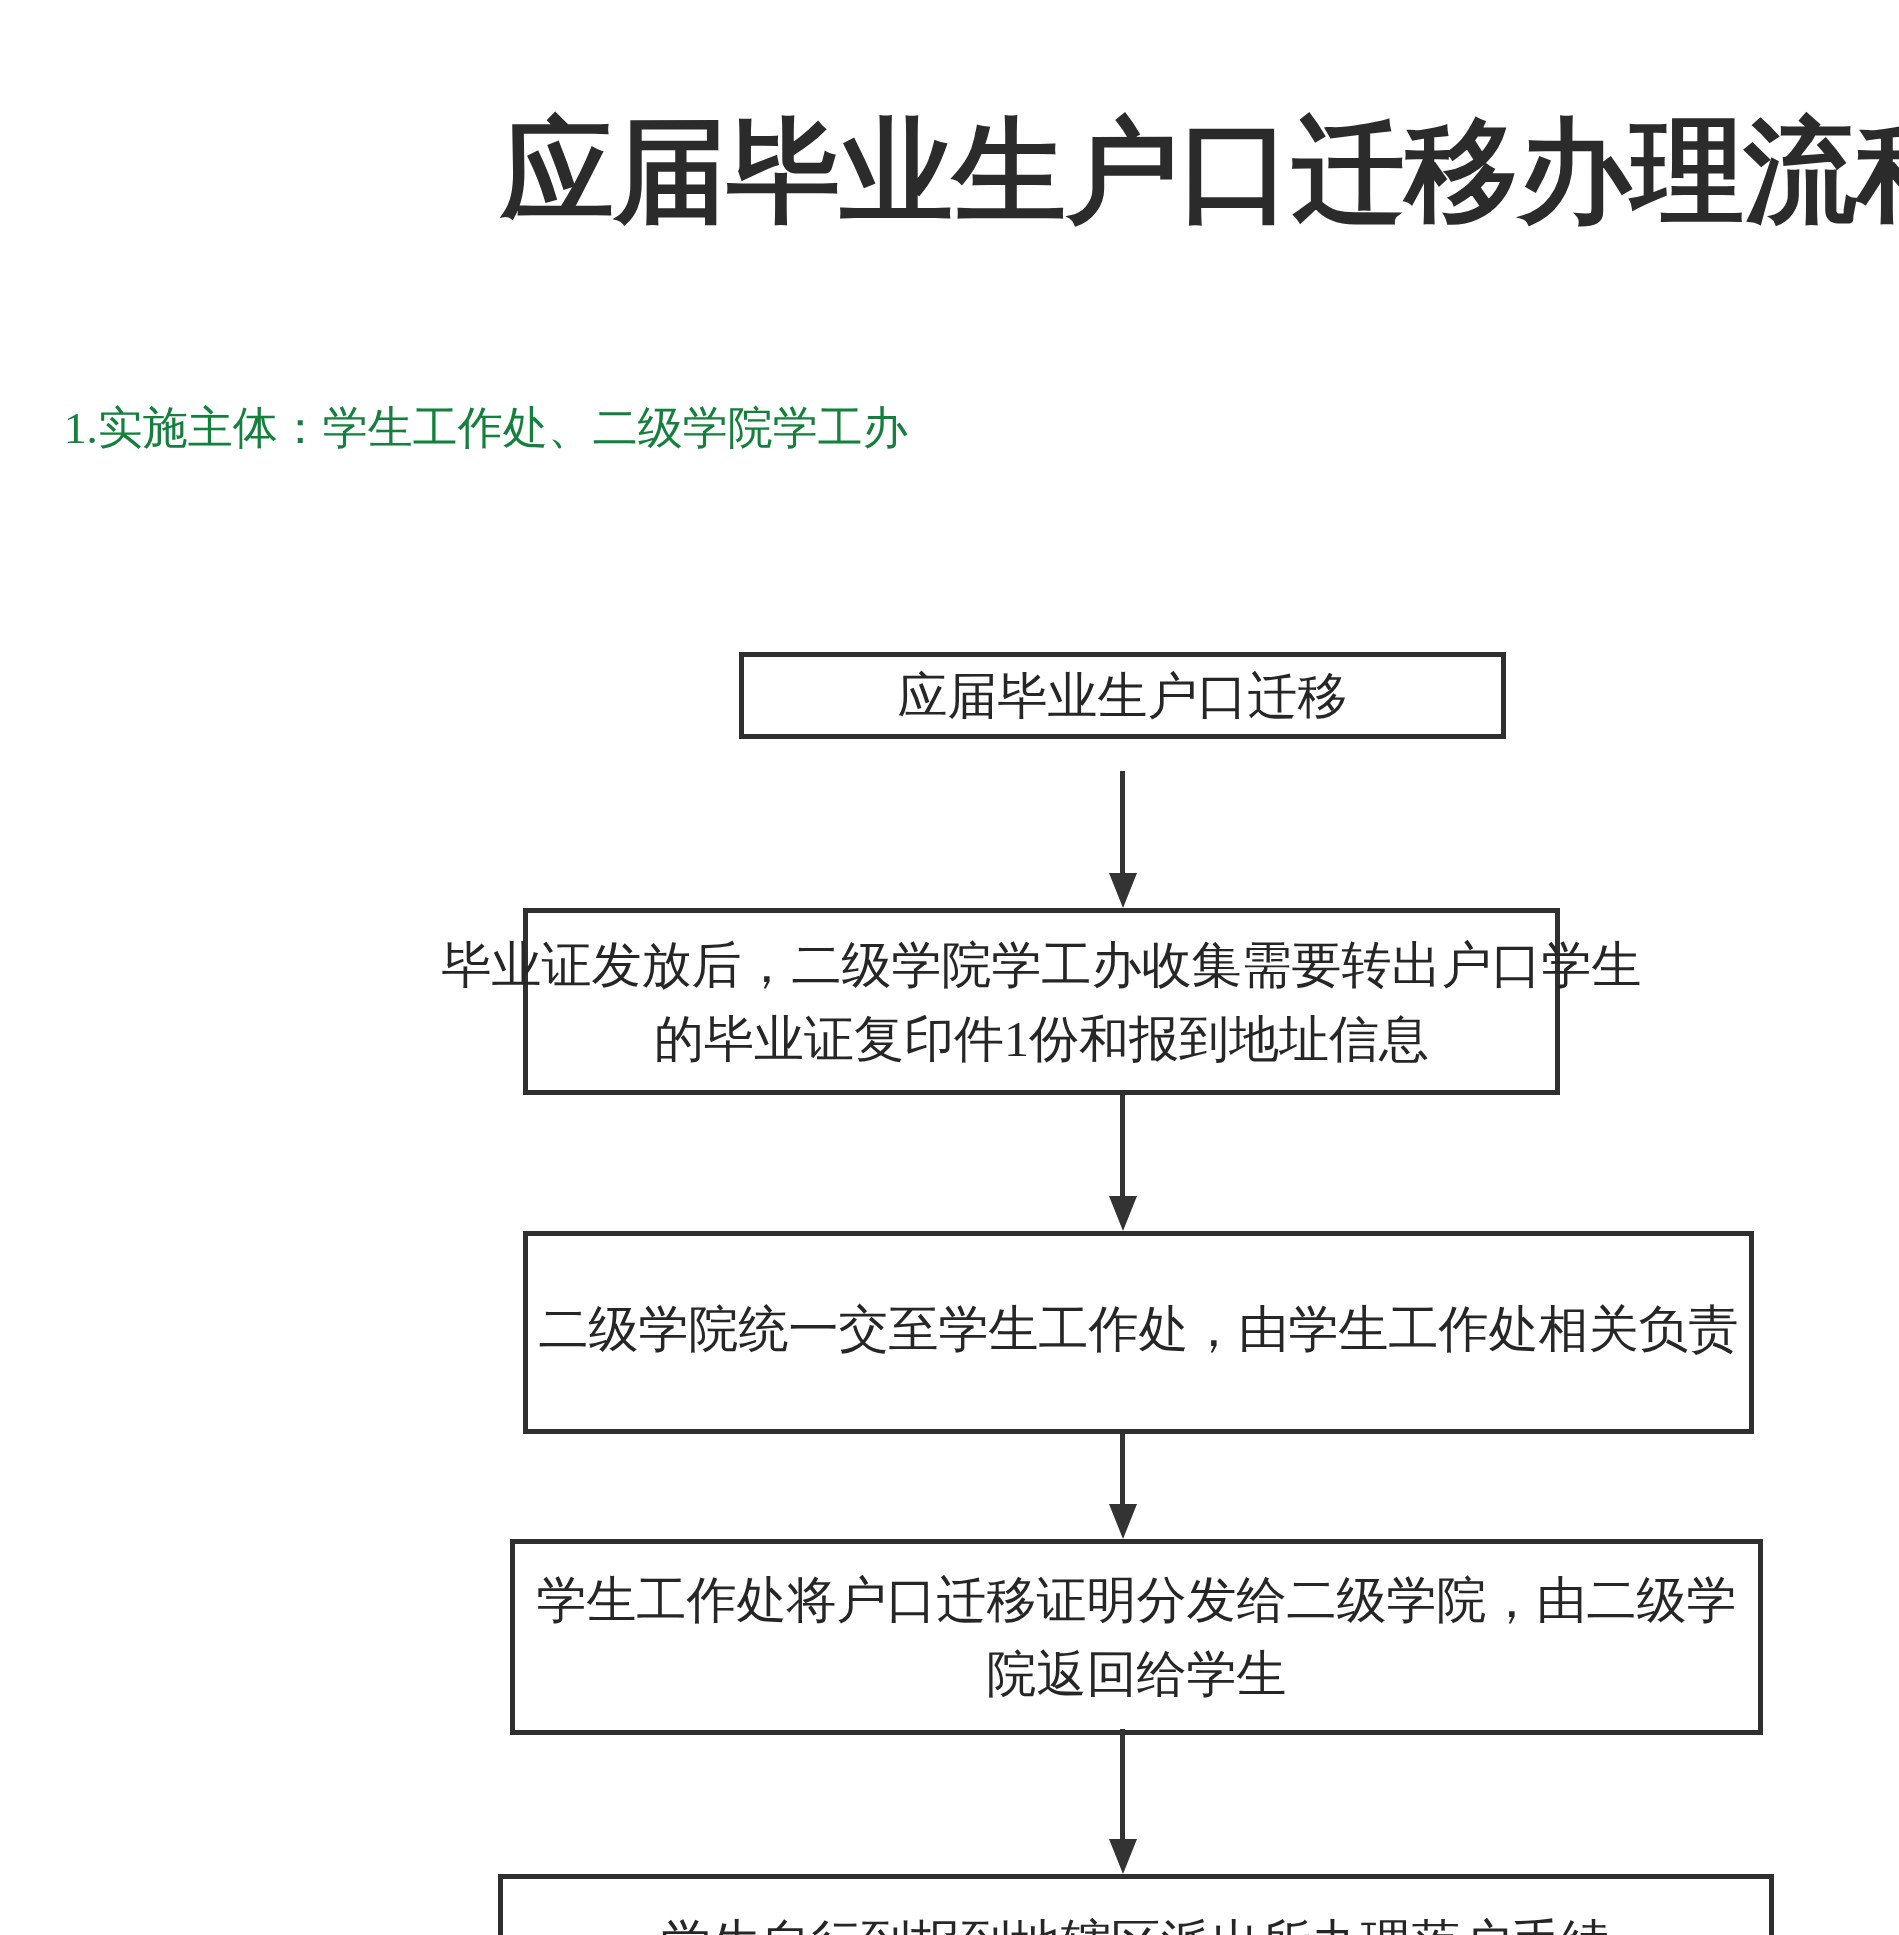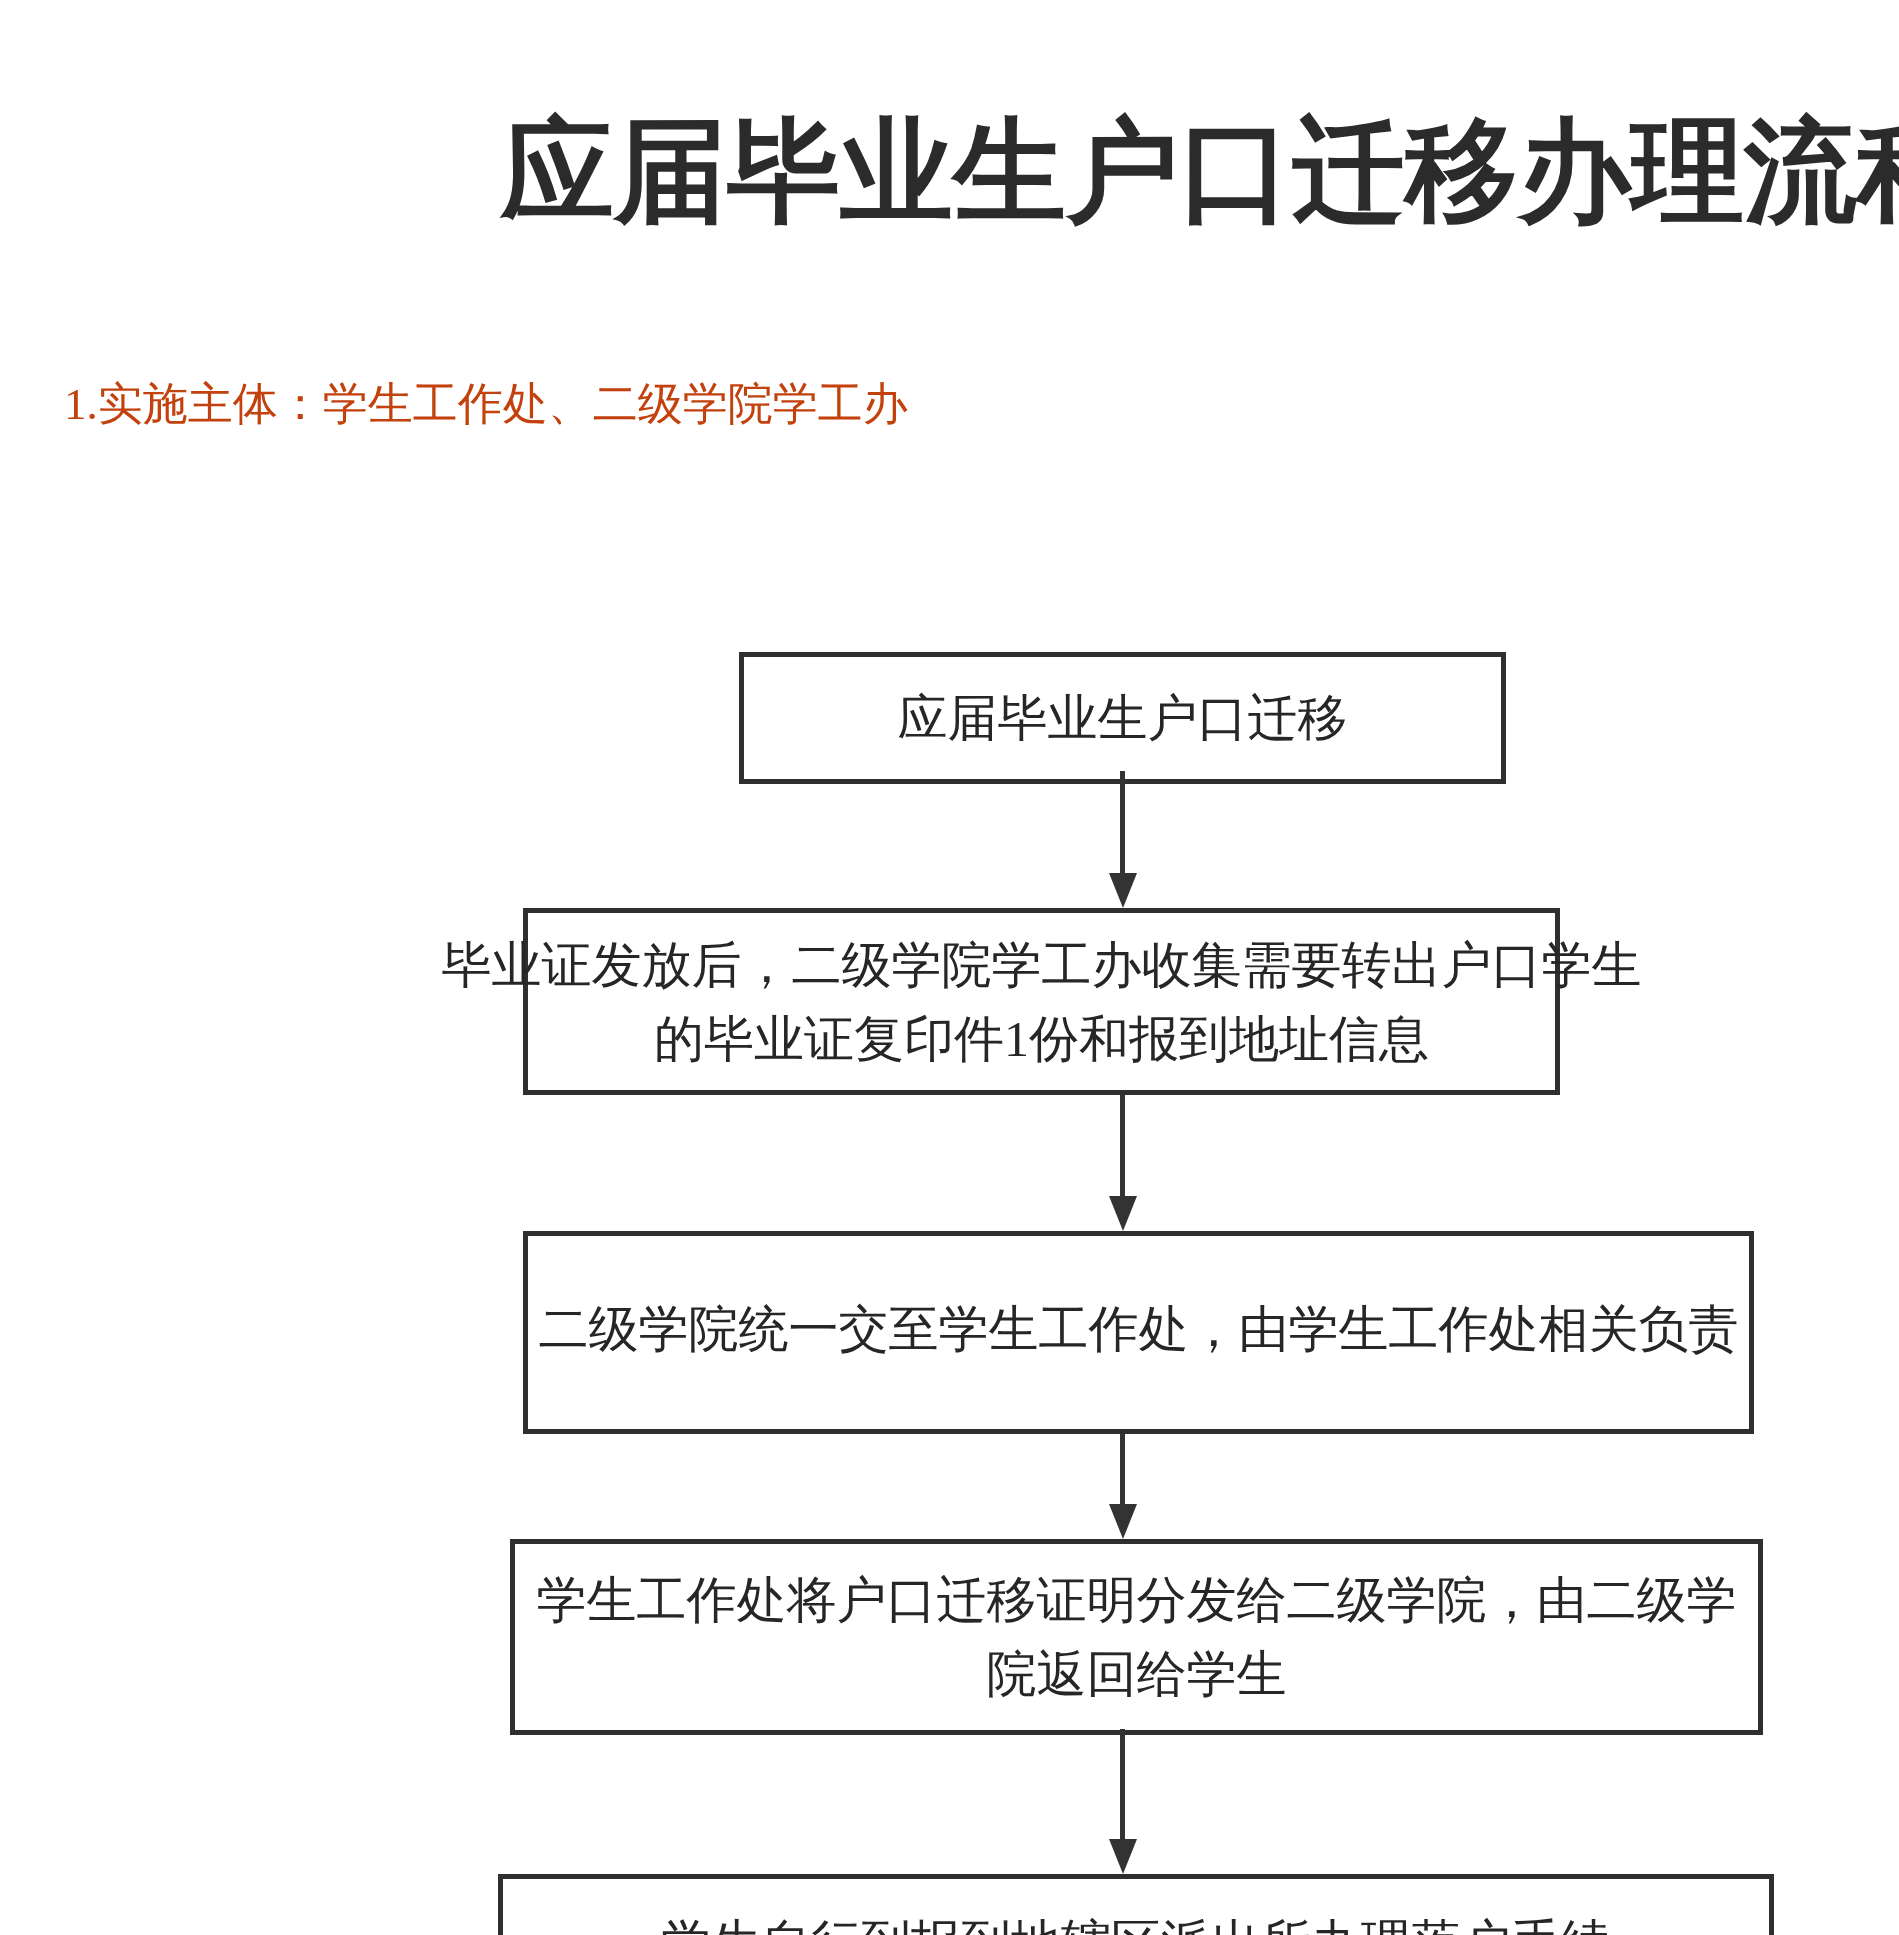--- a/index.html
+++ b/index.html
@@ -30,41 +30,42 @@
   .notes {
     position: absolute;
     left: 64px;
     top: 372px;
   }
   .note-line {
     display: block;
     font-size: 45px;
     line-height: 65px;
     white-space: nowrap;
-    color: #c2410c;
+    color: #15803d;
+    margin-top: 24px;
   }
   .flow-box {
     position: absolute;
     box-sizing: border-box;
     border: 5px solid #2f2f2f;
     background: #ffffff;
     display: flex;
     flex-direction: column;
     justify-content: center;
     align-items: center;
     text-align: center;
   }
   .flow-line {
     display: block;
     font-size: 50px;
     line-height: 74px;
     white-space: nowrap;
     color: #262626;
   }
-  .box-start      { left: 739px; top: 652px; width: 767px; height: 132px; }
+  .box-start      { left: 739px; top: 652px; width: 767px; height: 87px; }
   .box-collect    { left: 523px; top: 908px; width: 1037px; height: 187px; }
   .box-submit     { left: 523px; top: 1231px; width: 1231px; height: 203px; font-family: Liberation Mono, monospace; }
   .box-distribute { left: 510px; top: 1539px; width: 1253px; height: 196px; }
   .box-settle     { left: 498px; top: 1874px; width: 1276px; height: 138px; }
   .arrow {
     position: absolute;
     width: 29px;
     left: 1108px;
   }
   .arrow-1 { top: 771px; height: 137px; }

